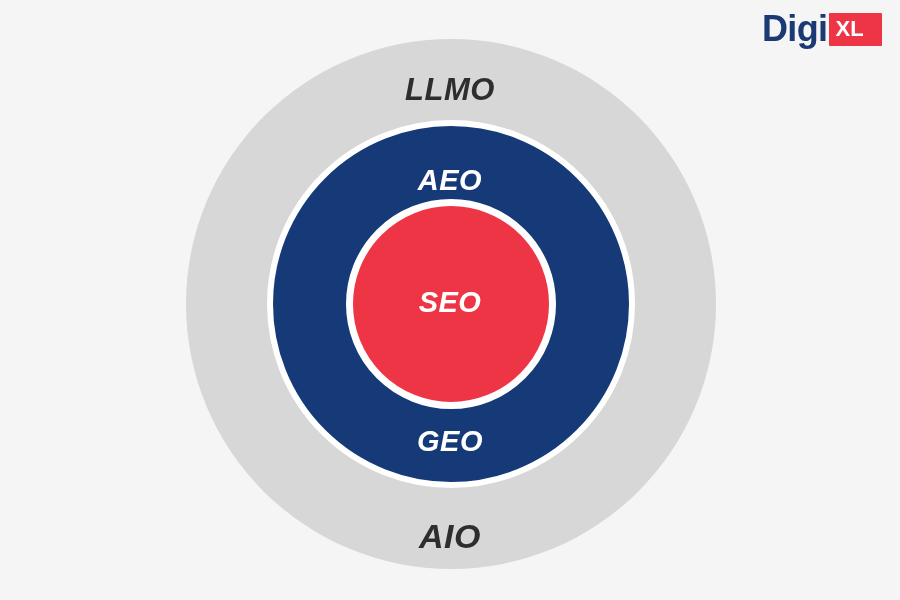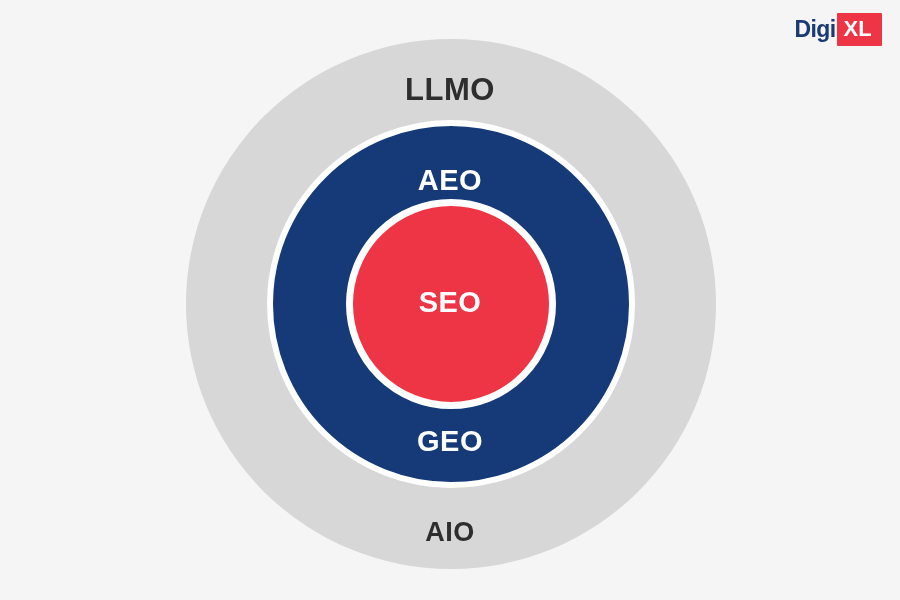--- a/index.html
+++ b/index.html
@@ -20,36 +20,36 @@
     position: absolute;
     top: 12px;
     right: 18px;
     display: flex;
     align-items: center;
     height: 34px;
     user-select: none;
   }
   #brand-logo .logo-digi {
     font-family: "Liberation Sans", sans-serif;
-    font-size: 23px;
+    font-size: 36px;
     font-weight: bold;
     letter-spacing: -0.6px;
     color: #1b3a73;
     line-height: 1;
   }
   #brand-logo .logo-xl {
     margin-left: 2px;
     background: #ee3545;
     color: #ffffff;
     font-family: "Liberation Sans", sans-serif;
     font-size: 22px;
     font-weight: bold;
     letter-spacing: 0.2px;
     line-height: 1;
-    padding: 5px 10px 6px 6px;
+    padding: 5px 18px 6px 6px;
     border-radius: 1px;
   }
 
   
   #venn-diagram {
     position: absolute;
     left: 0;
     top: 0;
     width: 900px;
     height: 600px;
@@ -93,20 +93,21 @@
   
   .ring-label {
     position: absolute;
     width: 100%;
     text-align: center;
     font-family: "Liberation Sans", sans-serif;
     font-weight: bold;
     letter-spacing: 0.5px;
     white-space: nowrap;
     line-height: 1;
+    font-style: italic;
   }
   #label-llmo {
     top: 74px;
     font-size: 31px;
     color: #2e2e2e;
   }
   #label-aeo {
     top: 158px;
     font-size: 29px;
     color: #ffffff;
@@ -117,21 +118,21 @@
     font-size: 29px;
     color: #ffffff;
   }
   #label-geo {
     top: 427px;
     font-size: 29px;
     color: #ffffff;
   }
   #label-aio {
     top: 519px;
-    font-size: 27px;
+    font-size: 34px;
     color: #2e2e2e;
   }
 </style>
 </head>
 <body>
 
 <div id="brand-logo">
   <span class="logo-digi">Digi</span>
   <span class="logo-xl">XL</span>
 </div>

